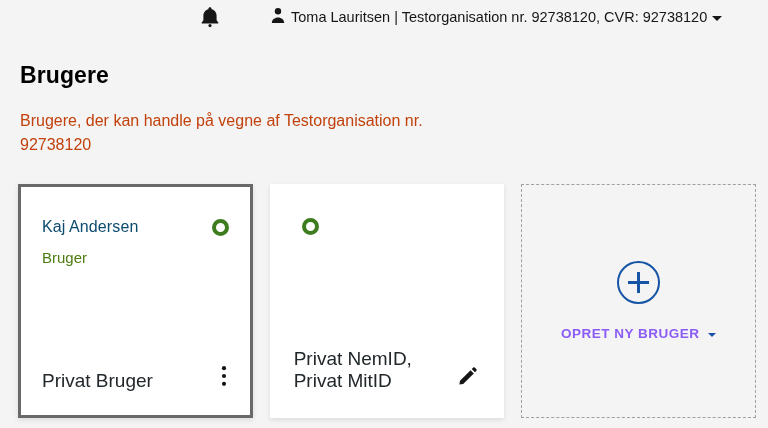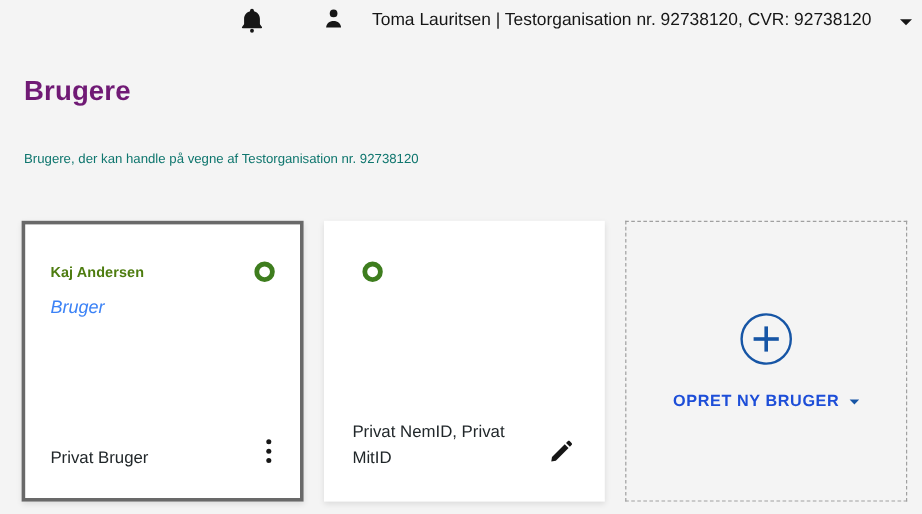--- a/index.html
+++ b/index.html
@@ -14,75 +14,74 @@
   
   .topbar { position: absolute; top: 0; left: 0; width: 100%; height: 44px; }
   .bell-btn {
     position: absolute; left: 198px; top: 6px;
     width: 24px; height: 24px;
     background: none; border: none; cursor: pointer;
     display: flex; align-items: center; justify-content: center;
   }
   .user-menu {
     position: absolute; left: 270px; top: 7px;
-    display: flex; align-items: center; gap: 24px;
+    display: flex; align-items: center; gap: 5px;
     background: none; border: none; cursor: pointer;
     font-family: inherit;
   }
   .user-menu .label {
     font-size: 14.5px; color: #161616; white-space: nowrap;
   }
   .caret {
     width: 0; height: 0;
     border-left: 5px solid transparent;
     border-right: 5px solid transparent;
     border-top: 5px solid #161616;
     margin-top: 2px;
   }
 
   
   .page-head { position: absolute; left: 20px; top: 62px; width: 460px; }
   .page-title {
-    font-size: 23px; font-weight: bold; color: #701a75; letter-spacing: .1px;
+    font-size: 23px; font-weight: bold; color: #000000; letter-spacing: .1px;
   }
   .page-subtitle {
-    margin-top: 32px; font-size: 11px; line-height: 24px; color: #0f766e;
+    margin-top: 20px; font-size: 16px; line-height: 24px; color: #c2410c;
     max-width: 440px;
   }
 
   
   .cards {
     position: absolute; left: 18px; top: 184px; width: 738px; height: 234px;
     display: grid; grid-template-columns: 1fr 1fr 1fr; gap: 17px;
   }
   .card {
     background: #ffffff;
     box-shadow: 0 2px 5px rgba(0,0,0,0.10);
     padding: 34px 24px 26px 24px;
     display: flex; flex-direction: column;
     cursor: pointer;
     position: relative;
   }
   .card.selected { border: 3px solid #696969; padding: 31px 21px 23px 21px; }
   .card-top { display: flex; align-items: center; justify-content: space-between; }
-  .card-name { font-size: 12px; font-weight: bold; color: #4d7c0f; letter-spacing: .1px; }
+  .card-name { font-size: 16px; font-weight: normal; color: #0c4a6e; letter-spacing: .1px; }
   .status-ring {
     width: 17px; height: 17px; border-radius: 50%;
     border: 4.5px solid #3e7d1e; flex: 0 0 auto; margin-left: 8px;
   }
   .card-roles {
-    margin-top: 10px; font-size: 15px; line-height: 23px; color: #3b82f6;
+    margin-top: 10px; font-size: 15px; line-height: 23px; color: #4d7c0f;
     max-width: 180px;
-    font-style: italic;
   }
   .card-bottom {
     margin-top: auto;
     display: flex; align-items: flex-end; justify-content: space-between;
   }
-  .card-creds { font-size: 14px; line-height: 22px; color: #21272a; max-width: 160px; }
+  .card-creds { font-size: 19px; line-height: 22px; color: #21272a; max-width: 160px; }
   .icon-btn {
     background: none; border: none; cursor: pointer; padding: 2px;
     display: flex; align-items: center; justify-content: center;
   }
 
   
   .card-create {
     border: 1px dashed #a0a0a0;
     background: transparent; box-shadow: none;
     display: flex; flex-direction: column;
@@ -96,21 +95,21 @@
   .plus-circle::before, .plus-circle::after {
     content: ""; position: absolute; background: #1655a5;
   }
   .plus-circle::before { width: 21px; height: 2.5px; left: 8.5px; top: 18px; }
   .plus-circle::after  { width: 2.5px; height: 21px; left: 18px; top: 8.5px; }
   .create-label-row {
     margin-top: 22px; display: flex; align-items: center; gap: 9px;
     background: none; border: none; cursor: pointer; font-family: inherit;
   }
   .create-label {
-    font-size: 13.5px; font-weight: bold; letter-spacing: .5px; color: #1d4ed8;
+    font-size: 13.5px; font-weight: bold; letter-spacing: .5px; color: #8b5cf6;
   }
   .caret-blue {
     width: 0; height: 0;
     border-left: 4.5px solid transparent;
     border-right: 4.5px solid transparent;
     border-top: 4.5px solid #1655a5;
     margin-top: 2px;
   }
 
   svg .ink { fill: #161616; }

